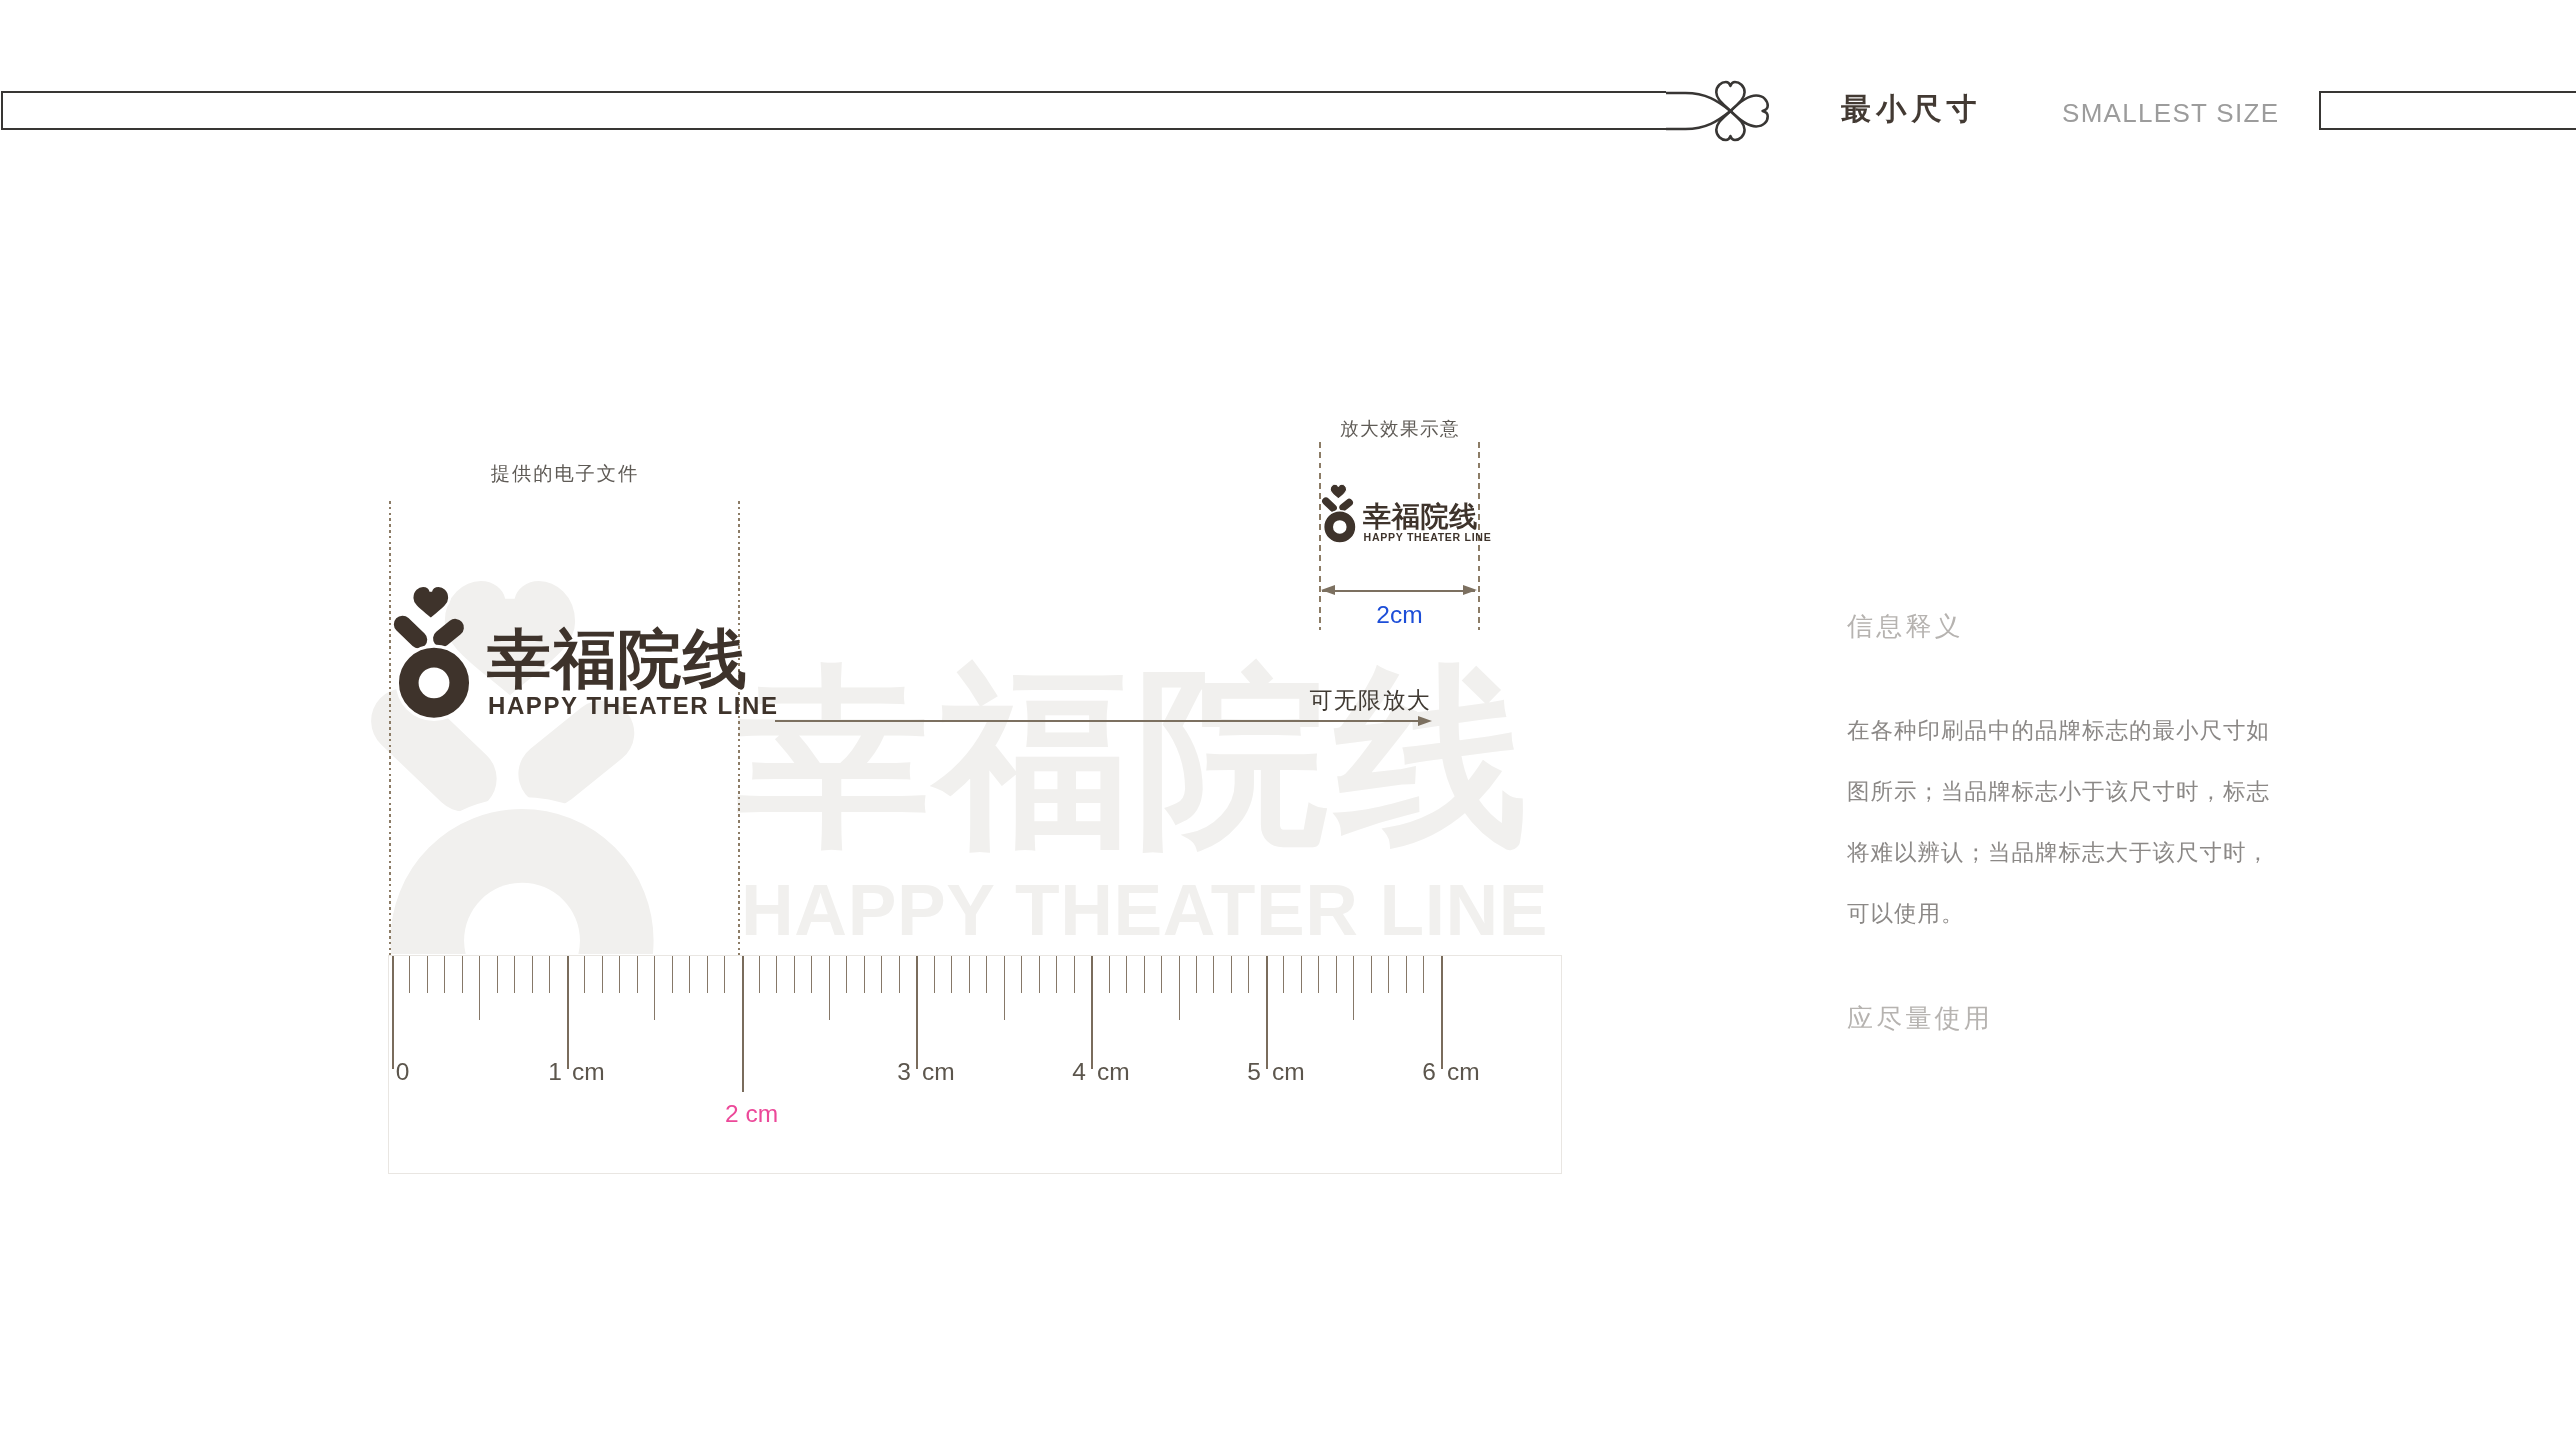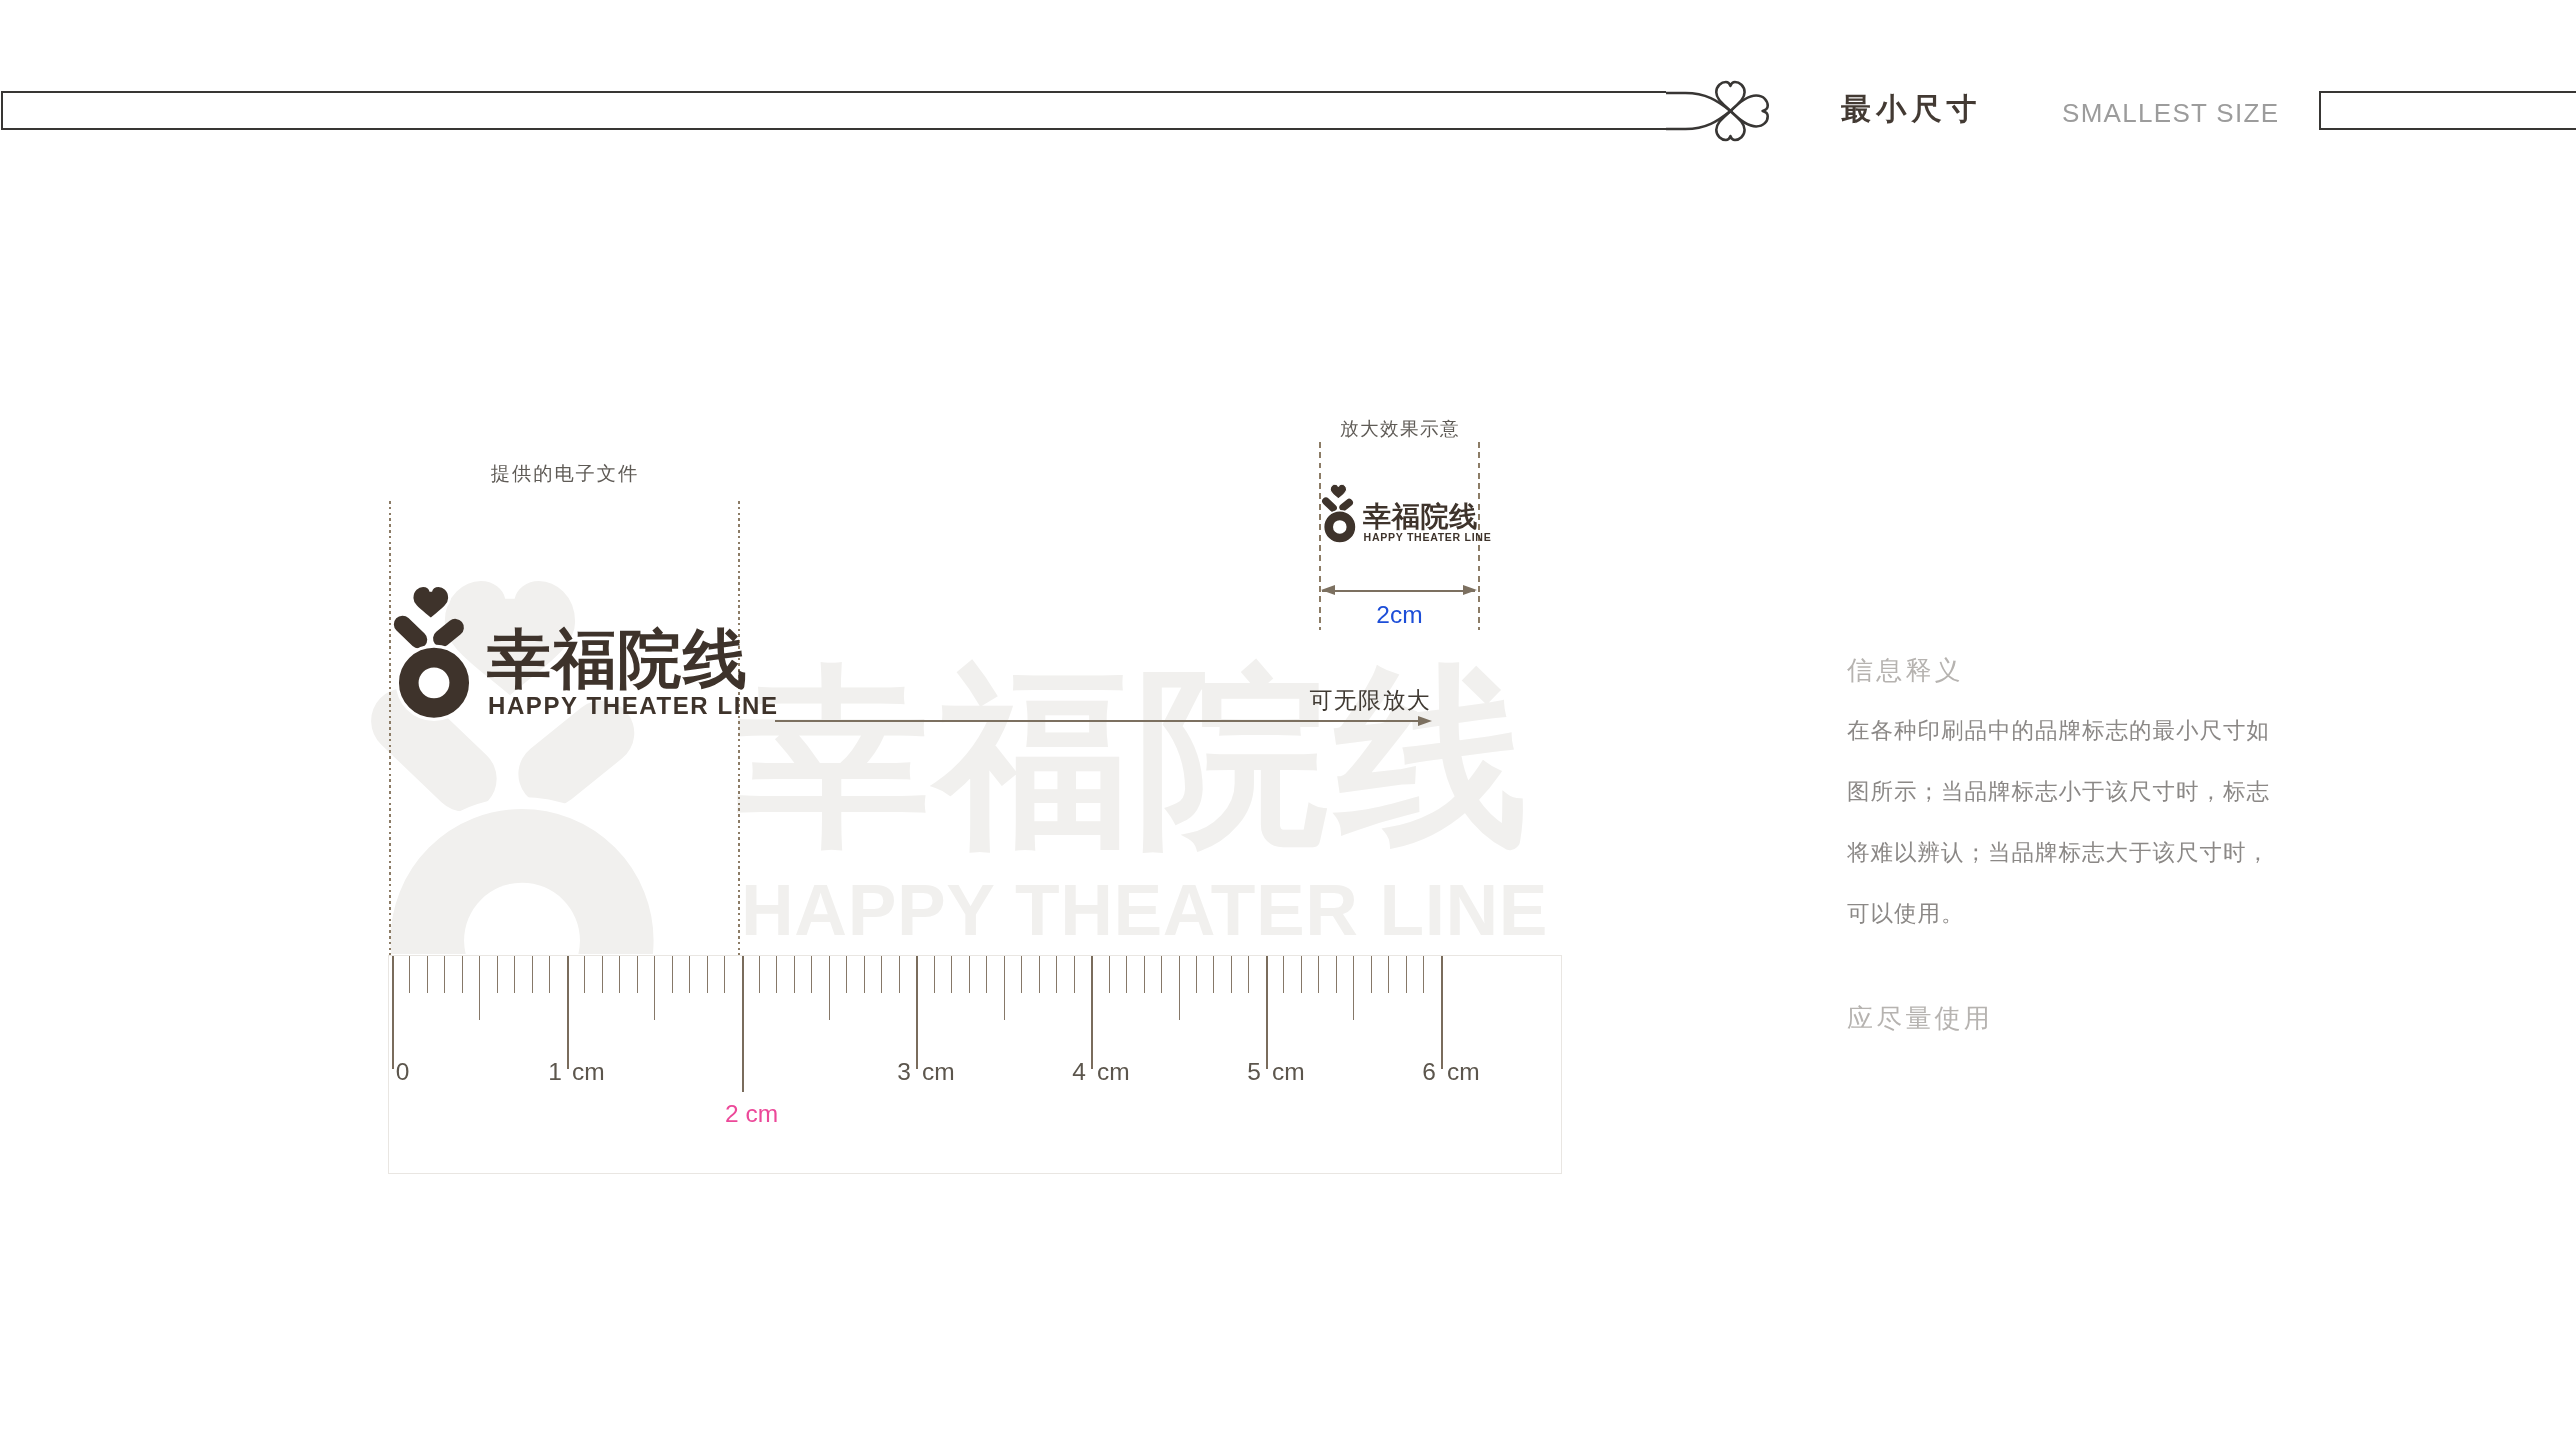--- a/index.html
+++ b/index.html
@@ -216,21 +216,21 @@
       <div class="ruler-unit" style="left: 533px;">cm</div>
       <div class="ruler-num" style="left: 630px; width: 67px; text-align: right;">4</div>
       <div class="ruler-unit" style="left: 708px;">cm</div>
       <div class="ruler-num" style="left: 805px; width: 67px; text-align: right;">5</div>
       <div class="ruler-unit" style="left: 883px;">cm</div>
       <div class="ruler-num" style="left: 980px; width: 67px; text-align: right;">6</div>
       <div class="ruler-unit" style="left: 1058px;">cm</div>
       <div class="ruler-hl" style="left: 298px; width: 129px; text-align: center;">2 cm</div>
     </div>
 
-  <div class="info-heading" style="top:609px;margin-top:44px;">信息释义</div>
+  <div class="info-heading" style="top:609px;">信息释义</div>
   <div class="info-body" style="top:700px;">在各种印刷品中的品牌标志的最小尺寸如
 图所示；当品牌标志小于该尺寸时，标志
 将难以辨认；当品牌标志大于该尺寸时，
 可以使用。</div>
   <div class="info-heading" style="top:1001px;">应尽量使用</div>
 
 </div>
 
 
 </body></html>

